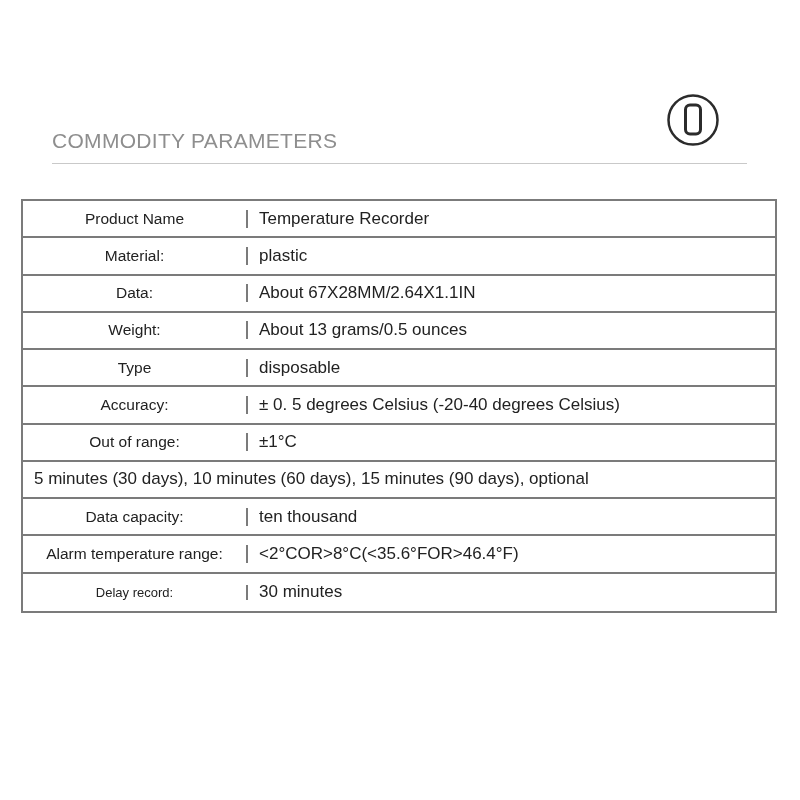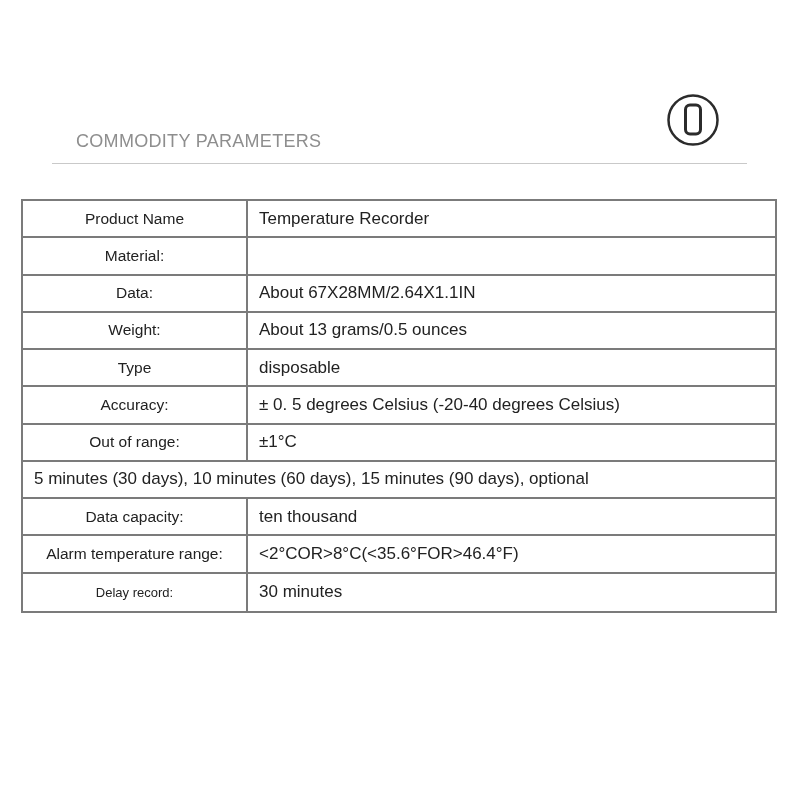--- a/index.html
+++ b/index.html
@@ -6,26 +6,25 @@
   html, body { width: 800px; height: 800px; background: #ffffff; }
   body { font-family: "Liberation Sans", sans-serif; position: relative; overflow: hidden; }
 
   .page { position: absolute; inset: 0; background: #ffffff; }
 
   
   .page-title {
     position: absolute;
     left: 52px;
     top: 131px;
-    font-size: 18px;
+    font-size: 21px;
     line-height: 20px;
     color: #8e8e8e;
     letter-spacing: 0.3px;
     white-space: nowrap;
-    margin-left: 24px;
   }
   .header-divider {
     position: absolute;
     left: 52px;
     top: 163px;
     width: 695px;
     height: 1px;
     background: #c9c9c9;
   }
   .device-icon {
@@ -42,20 +41,21 @@
     left: 21px;
     top: 199px;
     width: 756px;
     border: 2px solid #7b7b7b;
     background: #ffffff;
   }
   .spec-row {
     display: flex;
     height: 37.25px;
     border-bottom: 2px solid #7b7b7b;
+    align-items: center;
   }
   .spec-row:last-child { border-bottom: none; }
   .cell-label {
     width: 225px;
     flex: 0 0 225px;
     border-right: 2px solid #7b7b7b;
     display: flex;
     align-items: center;
     justify-content: center;
     font-size: 15.5px;
@@ -91,20 +91,21 @@
     <rect x="19.5" y="12" width="15" height="29" rx="4.5" fill="none" stroke="#2b2b2b" stroke-width="3"></rect>
   </svg>
 
   <div class="spec-table">
     <div class="spec-row">
       <div class="cell-label">Product Name</div>
       <div class="cell-value">Temperature Recorder</div>
     </div>
     <div class="spec-row">
       <div class="cell-label">Material:</div>
+      <div class="cell-value">plastic</div>
     </div>
     <div class="spec-row">
       <div class="cell-label">Data:</div>
       <div class="cell-value">About 67X28MM/2.64X1.1IN</div>
     </div>
     <div class="spec-row">
       <div class="cell-label">Weight:</div>
       <div class="cell-value">About 13 grams/0.5 ounces</div>
     </div>
     <div class="spec-row">

